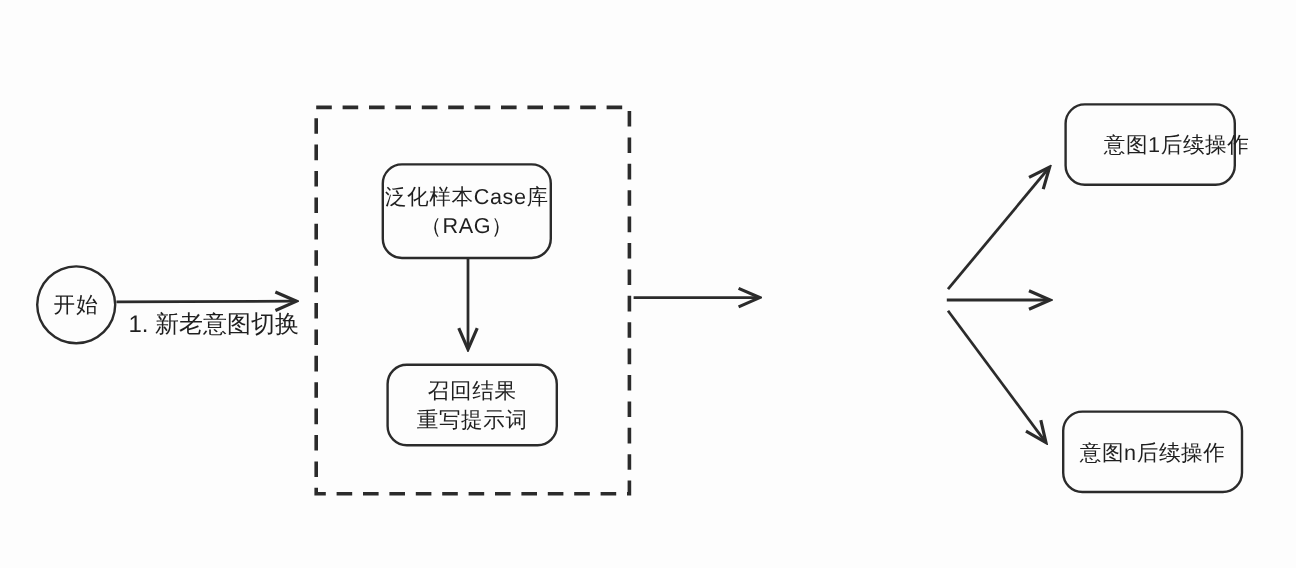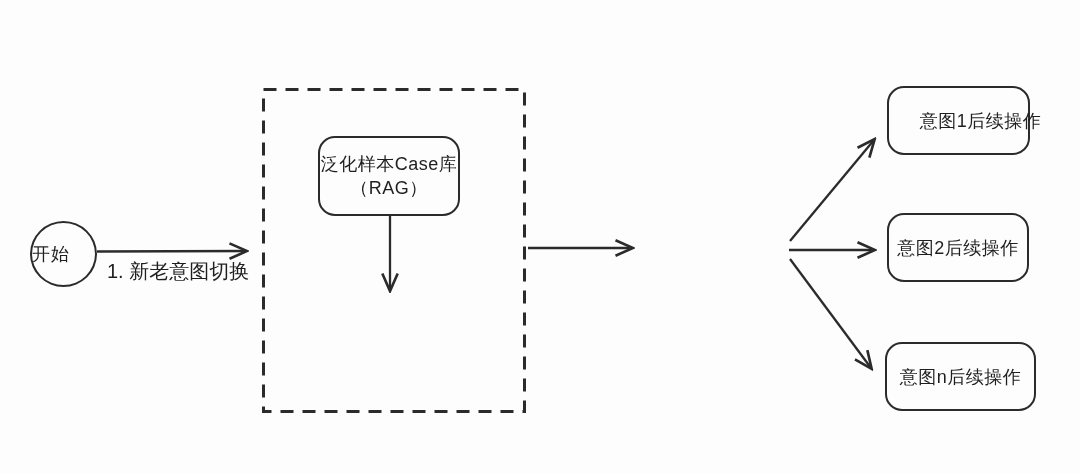--- a/index.html
+++ b/index.html
@@ -41,21 +41,21 @@
   .start-circle {
     position: absolute;
     box-sizing: border-box;
     left: 30px; top: 221px;
     width: 67px; height: 66px;
     border: 2.5px solid #2b2b2b;
     border-radius: 50%;
     background: #fdfdfd;
     display: flex;
     align-items: center;
-    justify-content: flex-start;
+    justify-content: center;
     font-size: 18px;
     letter-spacing: 1px;
   }
   .edge-label {
     position: absolute;
     left: 107px; top: 262px;
     font-size: 20px;
     line-height: 19px;
     white-space: nowrap;
   }
@@ -101,27 +101,28 @@
 
   <div class="edge-label">
     <div>1. 新老意图切换</div>
   </div>
 
   <div class="node node-case">
     <div class="line">泛化样本Case库</div>
     <div class="line">（RAG）</div>
   </div>
 
+  <div class="node node-recall">
+    <div class="line">召回结果</div>
+    <div class="line">重写提示词</div>
+  </div>
 
 
   <div class="node node-i1">
     <div class="line">意图1后续操作</div>
   </div>
 
-  <div class="node node-i2">
-    <div class="line">意图2后续操作</div>
-  </div>
 
   <div class="node node-in">
     <div class="line">意图n后续操作</div>
   </div>
 
 </div>
 
 </body></html>

